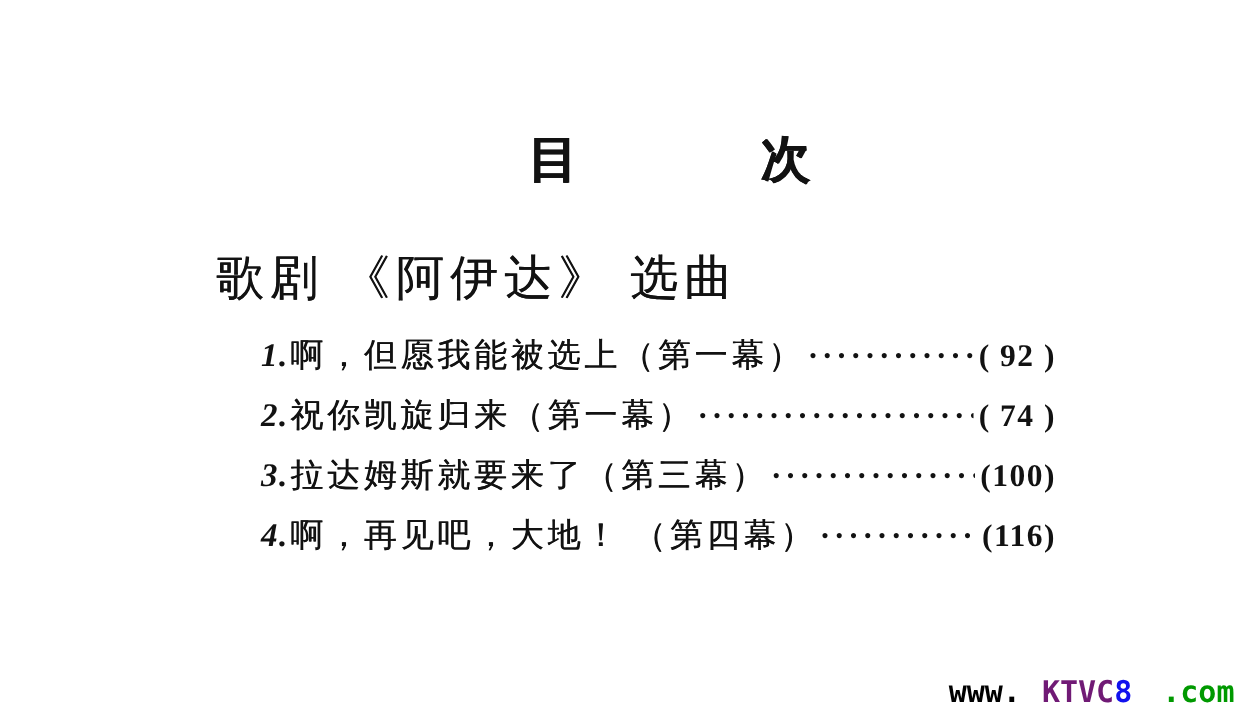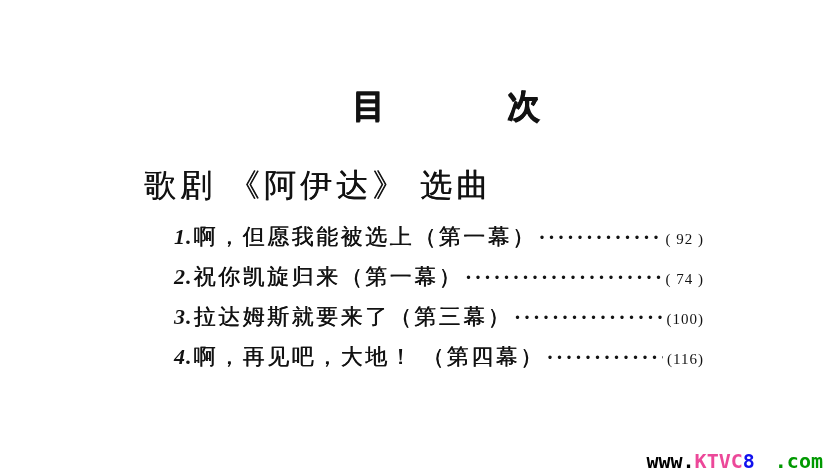--- a/index.html
+++ b/index.html
@@ -66,22 +66,22 @@
     flex: 1 1 auto;
     overflow: hidden;
     margin: 0 4px 0 2px;
     font-weight: bold;
     font-size: 21px;
     letter-spacing: 2.5px;
     min-width: 0;
   }
   .toc-page {
     letter-spacing: 1px;
-    font-weight: normal;
-    font-size: 15px;
+    font-weight: bold;
+    font-size: 21px;
   }
   
   .watermark {
     position: absolute;
     right: 3px;
     bottom: 3px;
     font-family: "DejaVu Sans Mono", monospace;
     font-weight: bold;
     font-size: 20px;
     letter-spacing: 0px;
@@ -120,15 +120,15 @@
         <span class="toc-page">(100)</span>
       </div>
       <div class="toc-row">
         <span class="toc-num">4.</span>
         <span class="toc-title">啊，再见吧，大地！ （第四幕）</span>
         <span class="toc-leader">····································································</span>
         <span class="toc-page">(116)</span>
       </div>
     </div>
 
-  <div class="watermark" id="watermark"><span style="color: rgb(0, 0, 0);">www.</span><span style="color: #ec4899;">KTVC</span><span style="color: rgb(17, 17, 238);">8</span><span style="color: rgb(0, 153, 0); margin-left: 20px;">.com</span></div>
+  <div class="watermark" id="watermark"><span style="color: rgb(0, 0, 0);">www.</span><span style="color: #701a75; margin-left: 14px;">KTVC</span><span style="color: rgb(17, 17, 238);">8</span><span style="color: rgb(0, 153, 0); margin-left: 20px;">.com</span></div>
 
 </div>
 
 </body></html>

